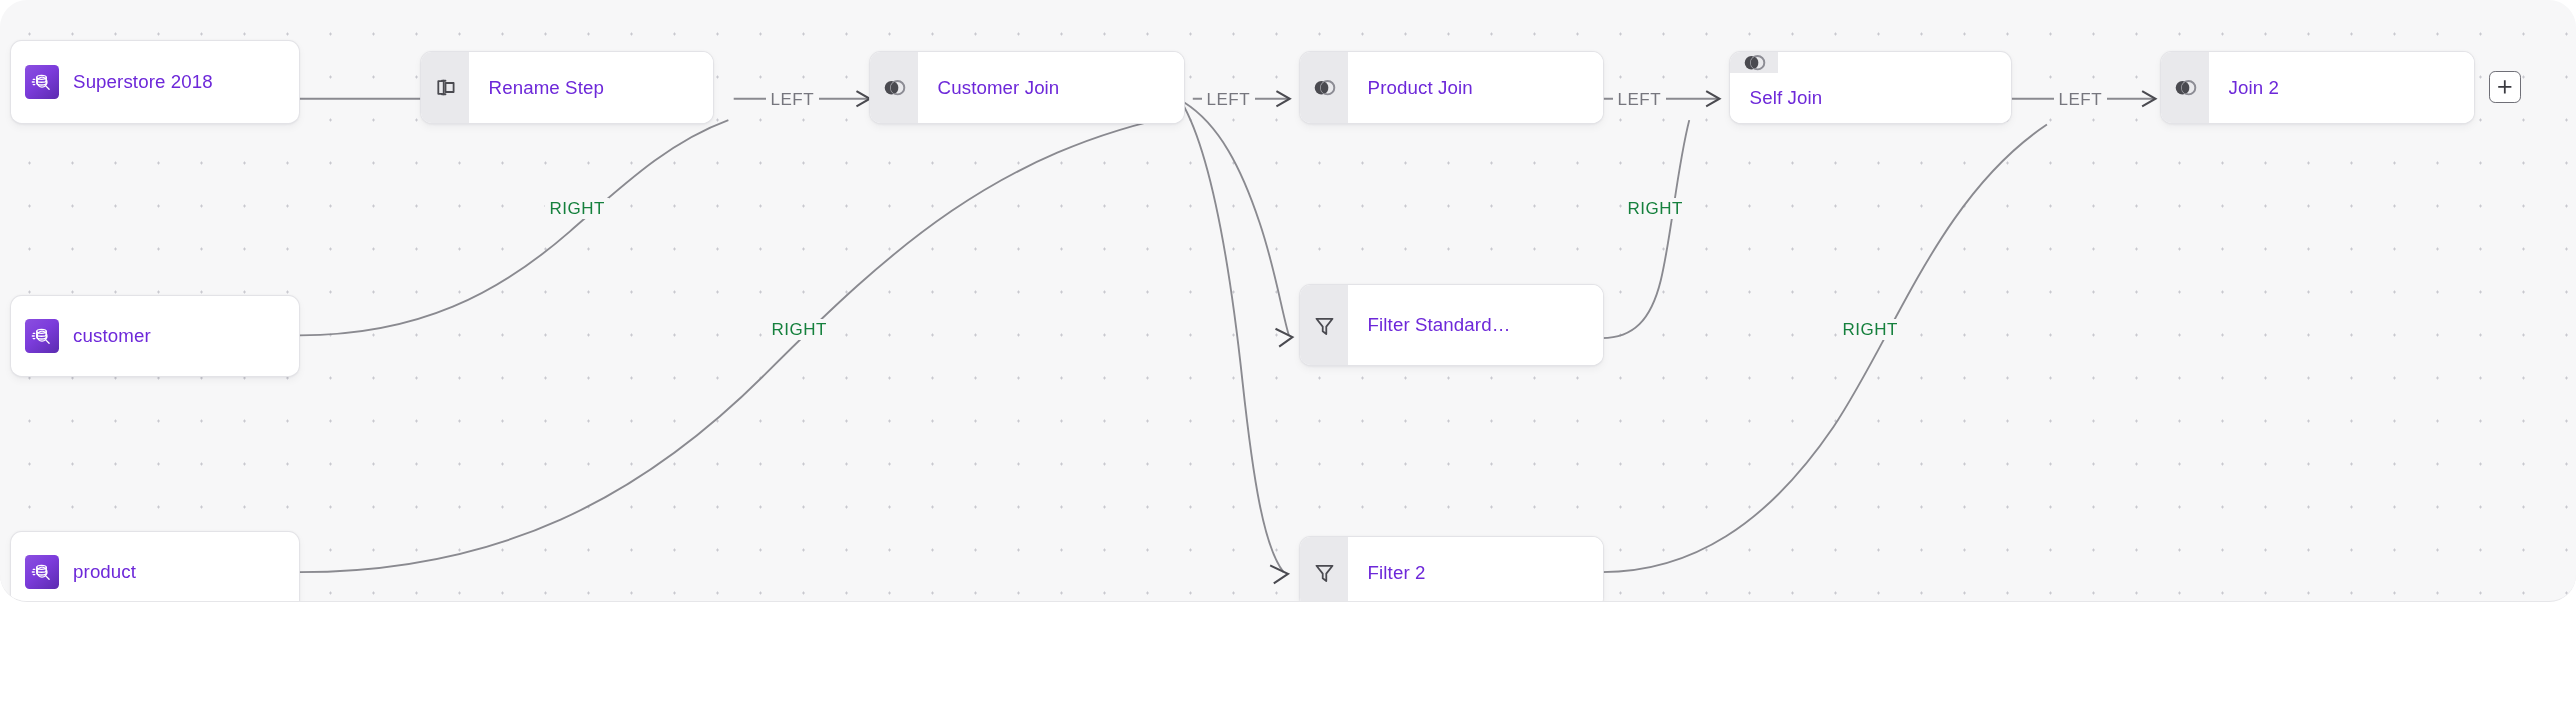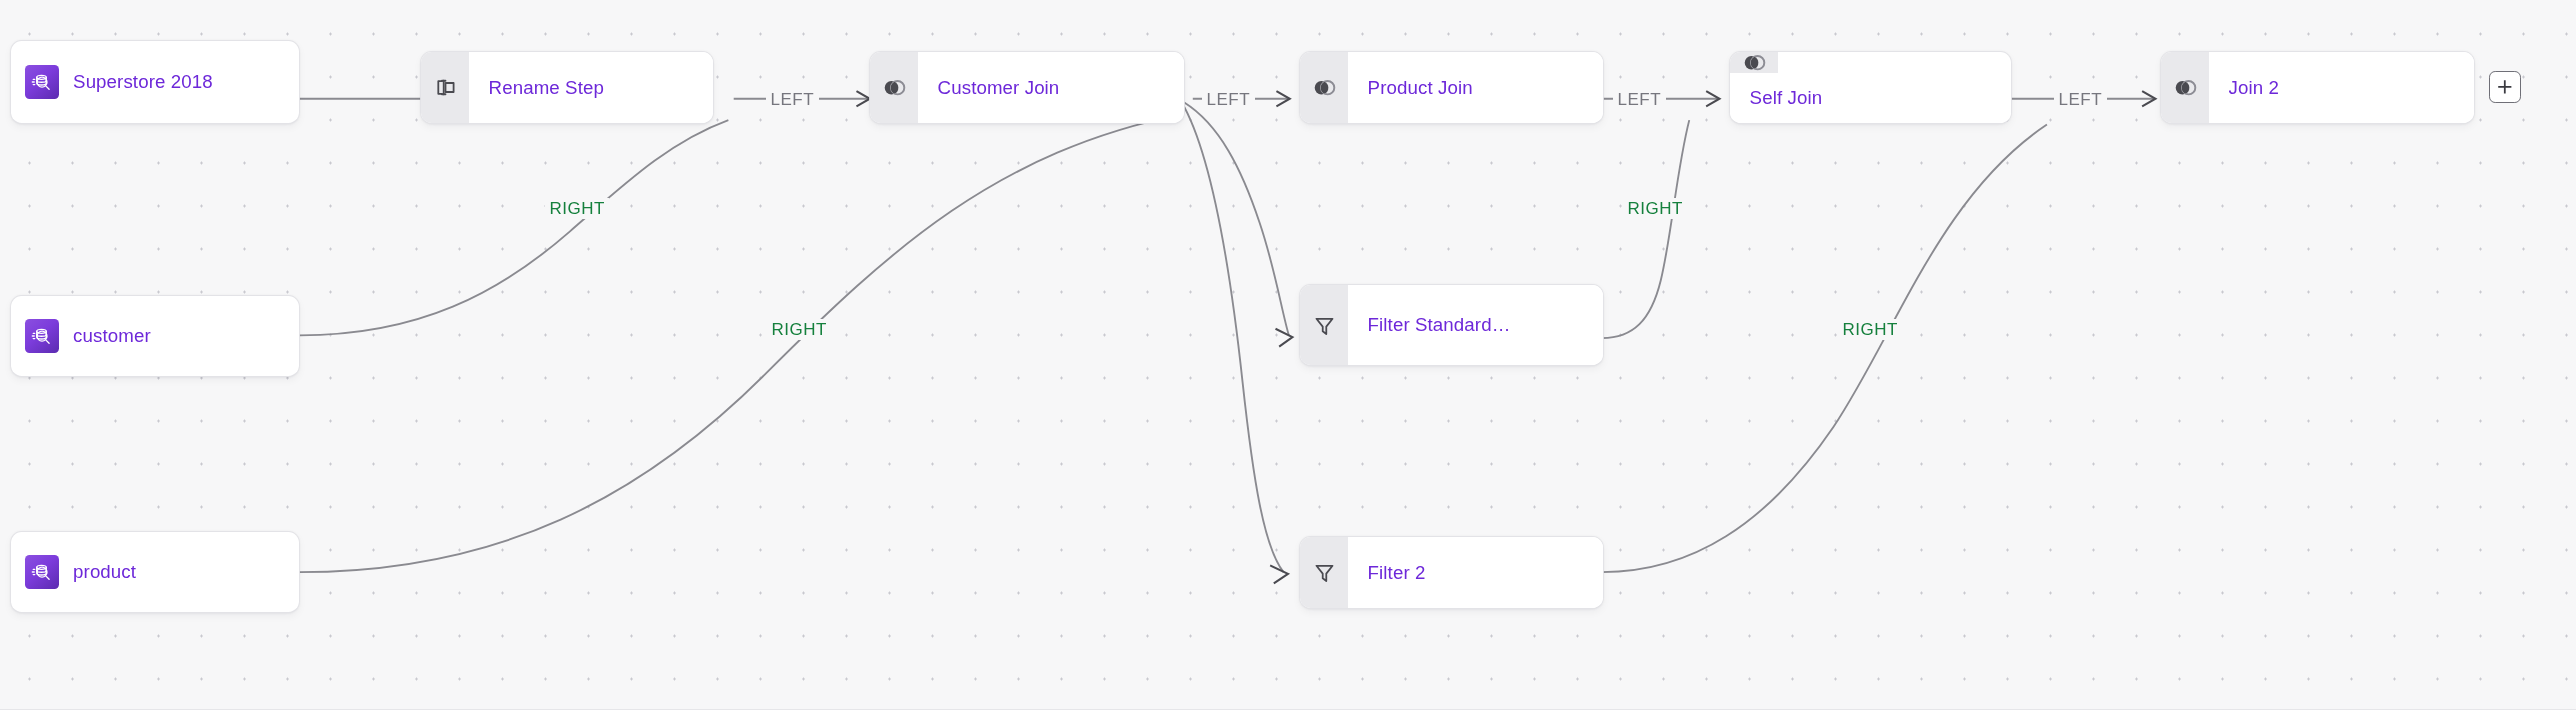--- a/index.html
+++ b/index.html
@@ -8,28 +8,29 @@
     background: #ffffff;
   }
   body {
     font-family: "Liberation Sans", sans-serif;
     -webkit-font-smoothing: antialiased;
   }
 
   #canvas {
     position: relative;
     width: 2576px;
-    height: 710px;
+    height: 602px;
     background-color: #f7f7f8;
     background-image: radial-gradient(circle, #c9c9cf 1.2px, rgba(0,0,0,0) 1.4px);
     background-size: 43px 43px;
     background-position: 8px 12.5px;
     overflow: hidden;
     box-sizing: border-box;
     border-bottom: 0.9px solid #e6e6e9;
+    border-radius: 27px;
   }
 
   
   #edges {
     position: absolute;
     left: 0; top: 0;
     width: 2576px;
     height: 710px;
     pointer-events: none;
   }

